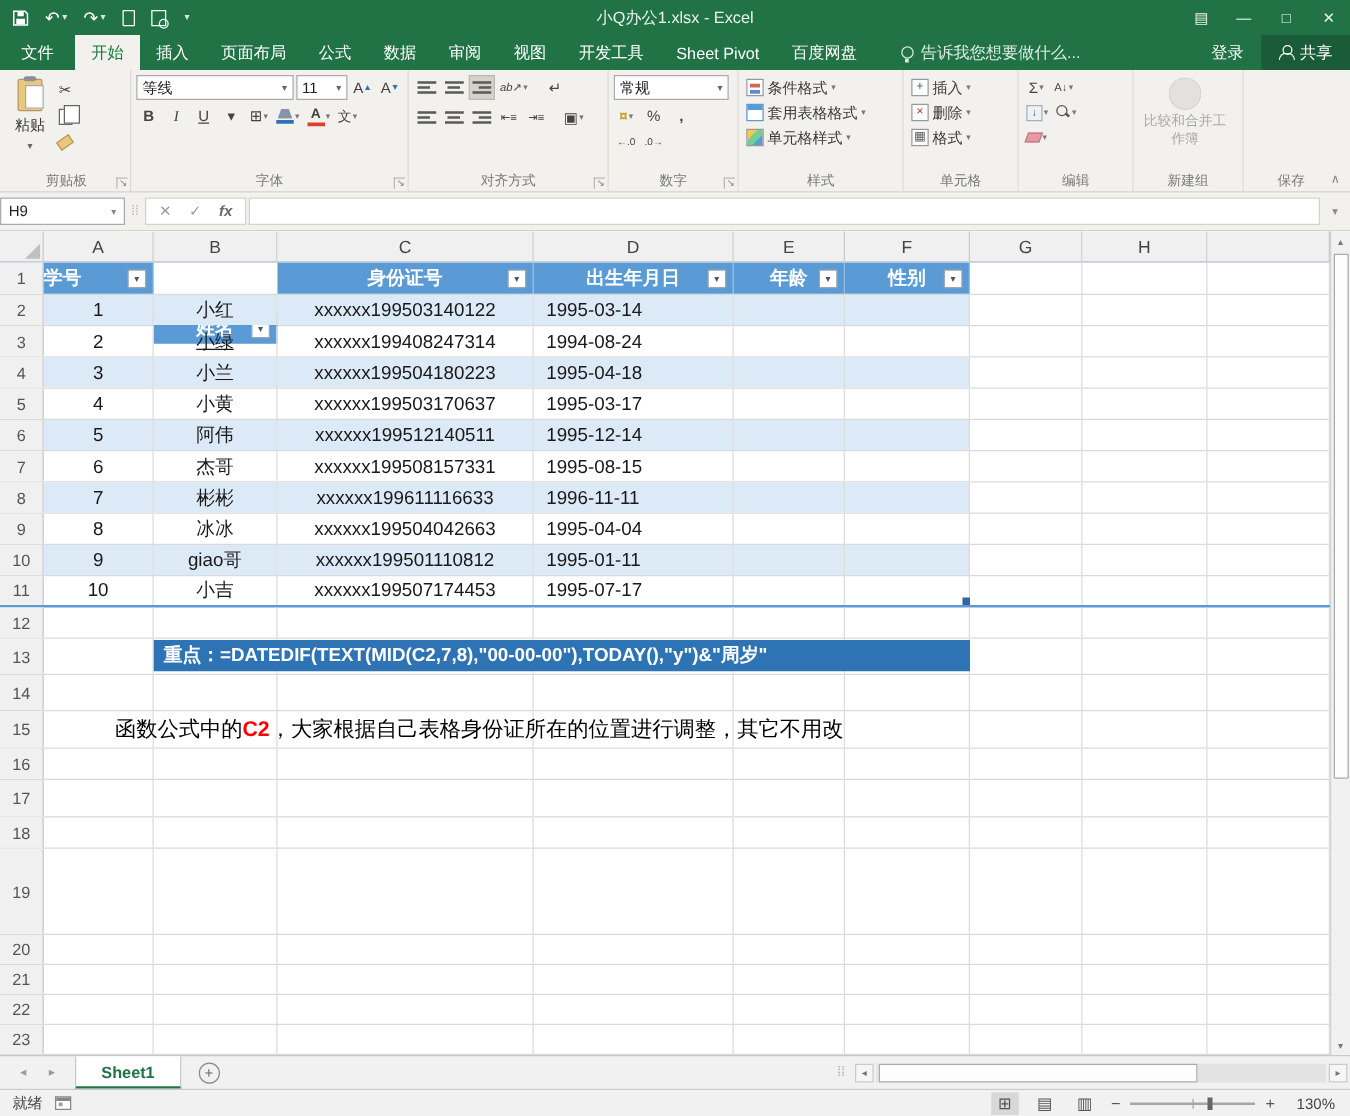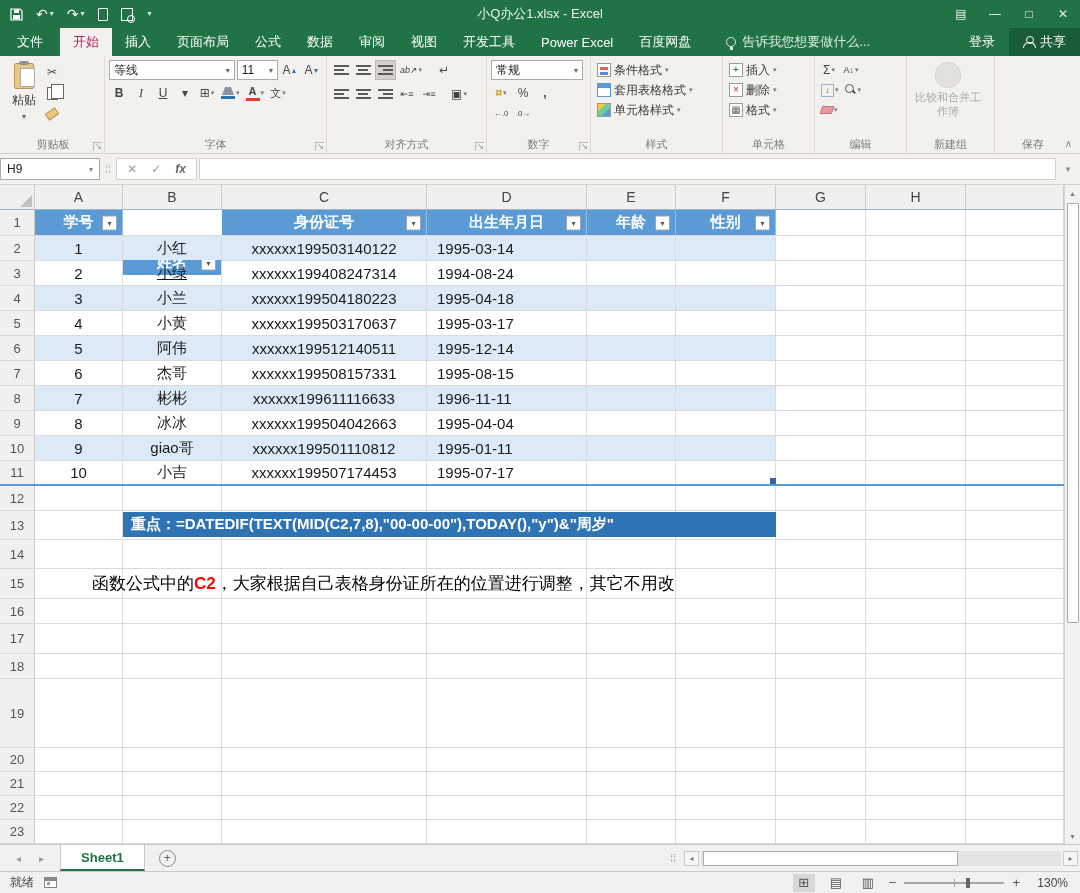--- a/index.html
+++ b/index.html
@@ -15,21 +15,21 @@
   .prev-ic{width:12px;height:13px;border:1px solid #fff;position:relative}
   .prev-ic::after{content:'';position:absolute;right:-3px;bottom:-3px;width:6px;height:6px;border:1.5px solid #fff;border-radius:50%}
   .wtitle{position:absolute;left:0;right:0;text-align:center;font-size:13px;color:#eaf3ee}
   .wctrls{margin-left:auto;display:flex;z-index:2}
   .wctrl{width:34px;height:28px;display:flex;align-items:center;justify-content:center;font-size:12px;color:#eaf3ee}
 
   
   #tabrow{height:28px;background:#217346;display:flex;align-items:stretch;color:#fff;font-size:13px;flex:0 0 auto}
   .ftab{padding:0 17px;display:flex;align-items:center}
   .rtab{padding:0 13px;display:flex;align-items:center}
-  .rtab.active{background:#F2F1EE;color:#be185d}
+  .rtab.active{background:#F2F1EE;color:#15803d}
   #rtabs{display:flex}
   .tellme{display:flex;align-items:center;gap:6px;margin-left:22px;color:#dcebe2}
   .bulb{width:10px;height:10px;border:1px solid #dcebe2;border-radius:50%;position:relative}
   .bulb::after{content:'';position:absolute;left:2.5px;bottom:-4px;width:3px;height:3px;background:#dcebe2}
   .signin{margin-left:auto;display:flex;align-items:center;padding:0 14px}
   .sharebox{display:flex;align-items:center;gap:6px;padding:0 14px;background:#1a5c38}
   .person{width:11px;height:12px;position:relative;display:inline-block}
   .person::before{content:'';position:absolute;left:2.5px;top:0;width:6px;height:6px;border:1.2px solid #fff;border-radius:50%}
   .person::after{content:'';position:absolute;left:0;bottom:0;width:11px;height:5px;border:1.2px solid #fff;border-bottom:none;border-radius:6px 6px 0 0}
 
@@ -190,21 +190,21 @@
     <div class="ftab">文件</div>
     <div id="rtabs">
         <div class="rtab active">开始</div>
         <div class="rtab">插入</div>
         <div class="rtab">页面布局</div>
         <div class="rtab">公式</div>
         <div class="rtab">数据</div>
         <div class="rtab">审阅</div>
         <div class="rtab">视图</div>
         <div class="rtab">开发工具</div>
-        <div class="rtab">Power Excel</div>
+        <div class="rtab">Sheet Pivot</div>
         <div class="rtab">百度网盘</div>
       </div>
     <div class="tellme">
       <span class="bulb"></span>
       <span>告诉我您想要做什么...</span>
     </div>
     <div class="signin">登录</div>
     <div class="sharebox">
       <span class="person"></span>
       <span>共享</span>
@@ -450,21 +450,21 @@
           <div class="colhdr" style="width: 100px;">F</div>
           <div class="colhdr" style="width: 90px;">G</div>
           <div class="colhdr" style="width: 100px;">H</div>
           <div class="colhdr" style="width: 98px;"></div>
         </div>
       <div id="grid-rows">
           <div class="grow" style="height: 26px;">
             <div class="rowhdr">1</div>
             <div class="cells">
               <div class="cell th" style="width: 88px;">
-                <span style="width: 100%; text-align: center;">学号</span>
+                <span style="width: 100%; ">学号</span>
                 <span class="filterbtn">▾</span>
               </div>
               <div class="cell th" style="width: 99px; margin-top: 40px;">
                 <span style="width: 100%; text-align: center;">姓名</span>
                 <span class="filterbtn">▾</span>
               </div>
               <div class="cell th" style="width: 205px;">
                 <span style="width: 100%; text-align: center;">身份证号</span>
                 <span class="filterbtn">▾</span>
               </div>

